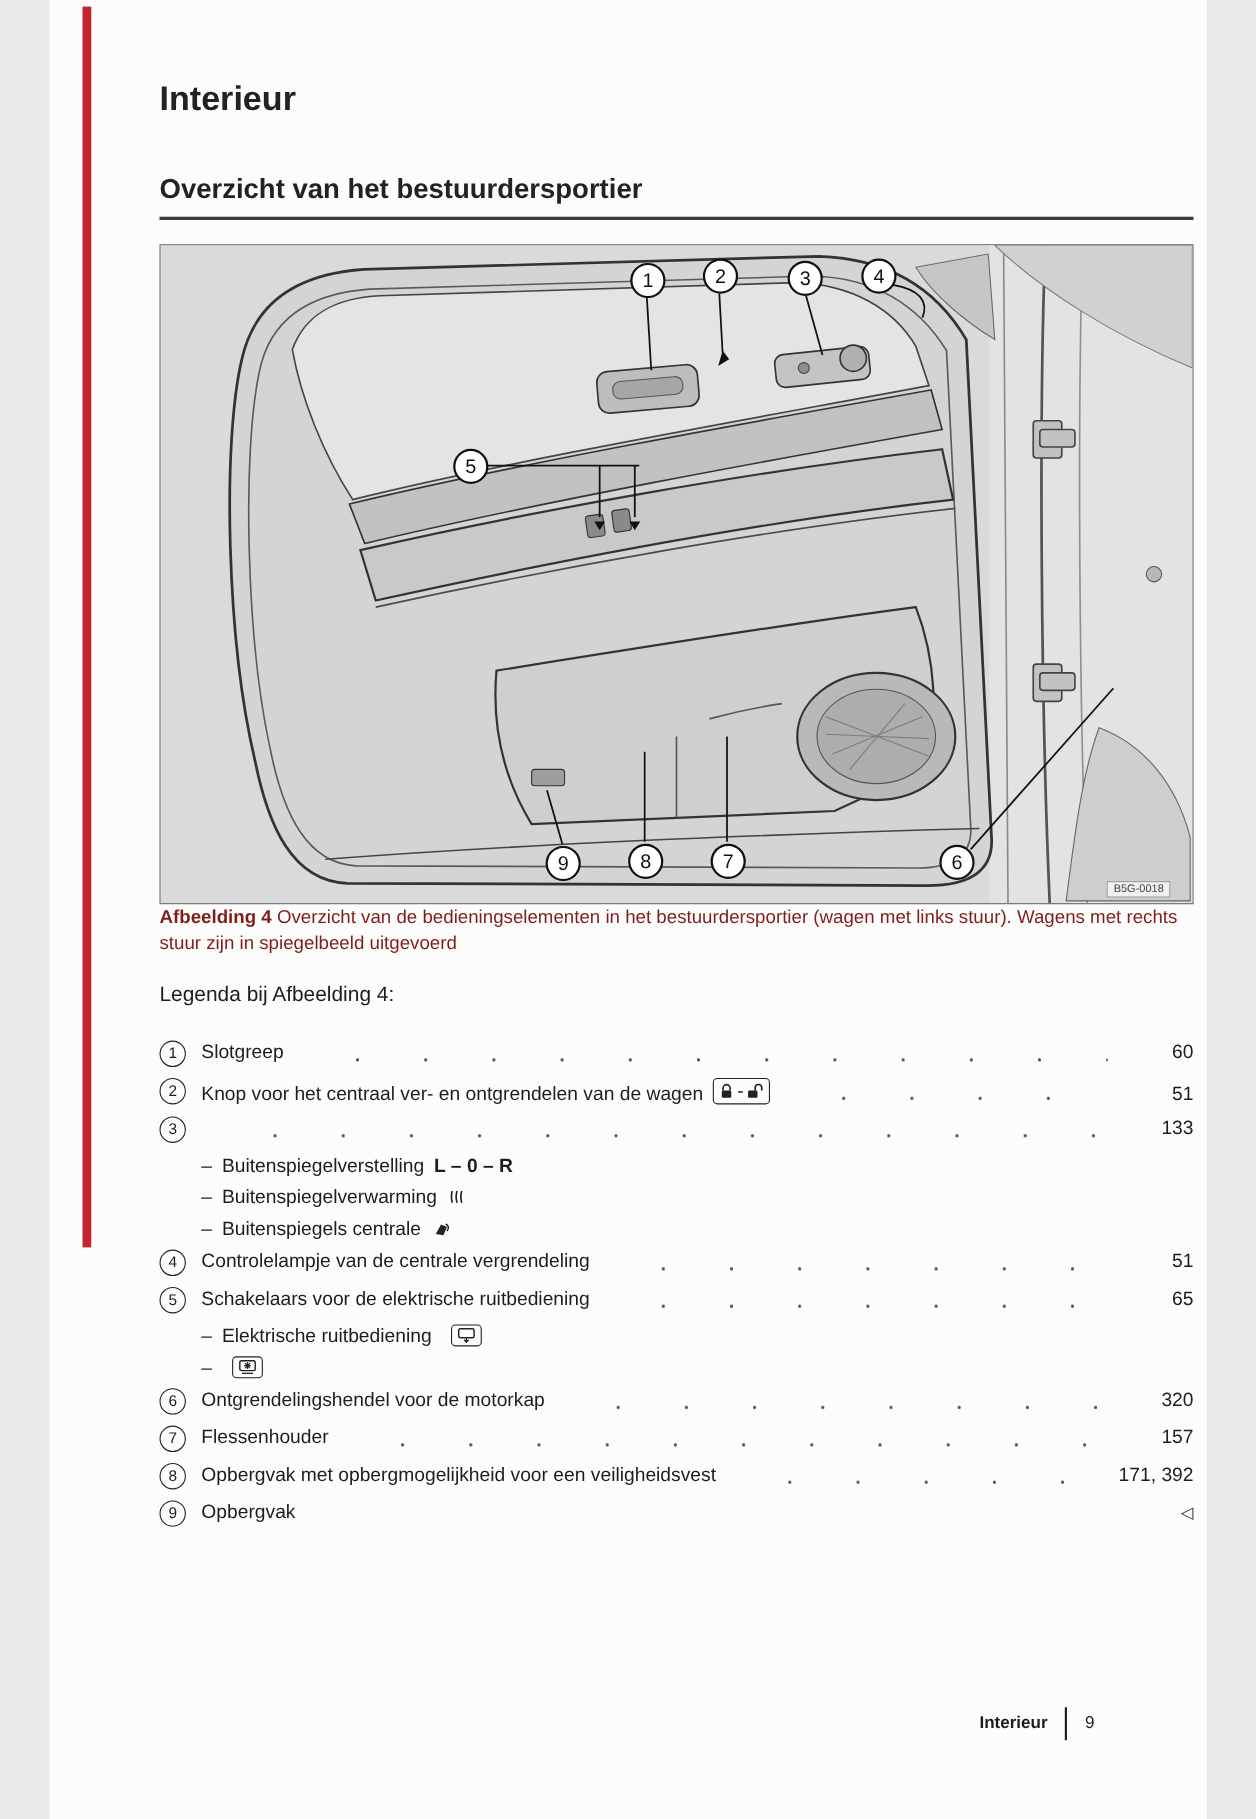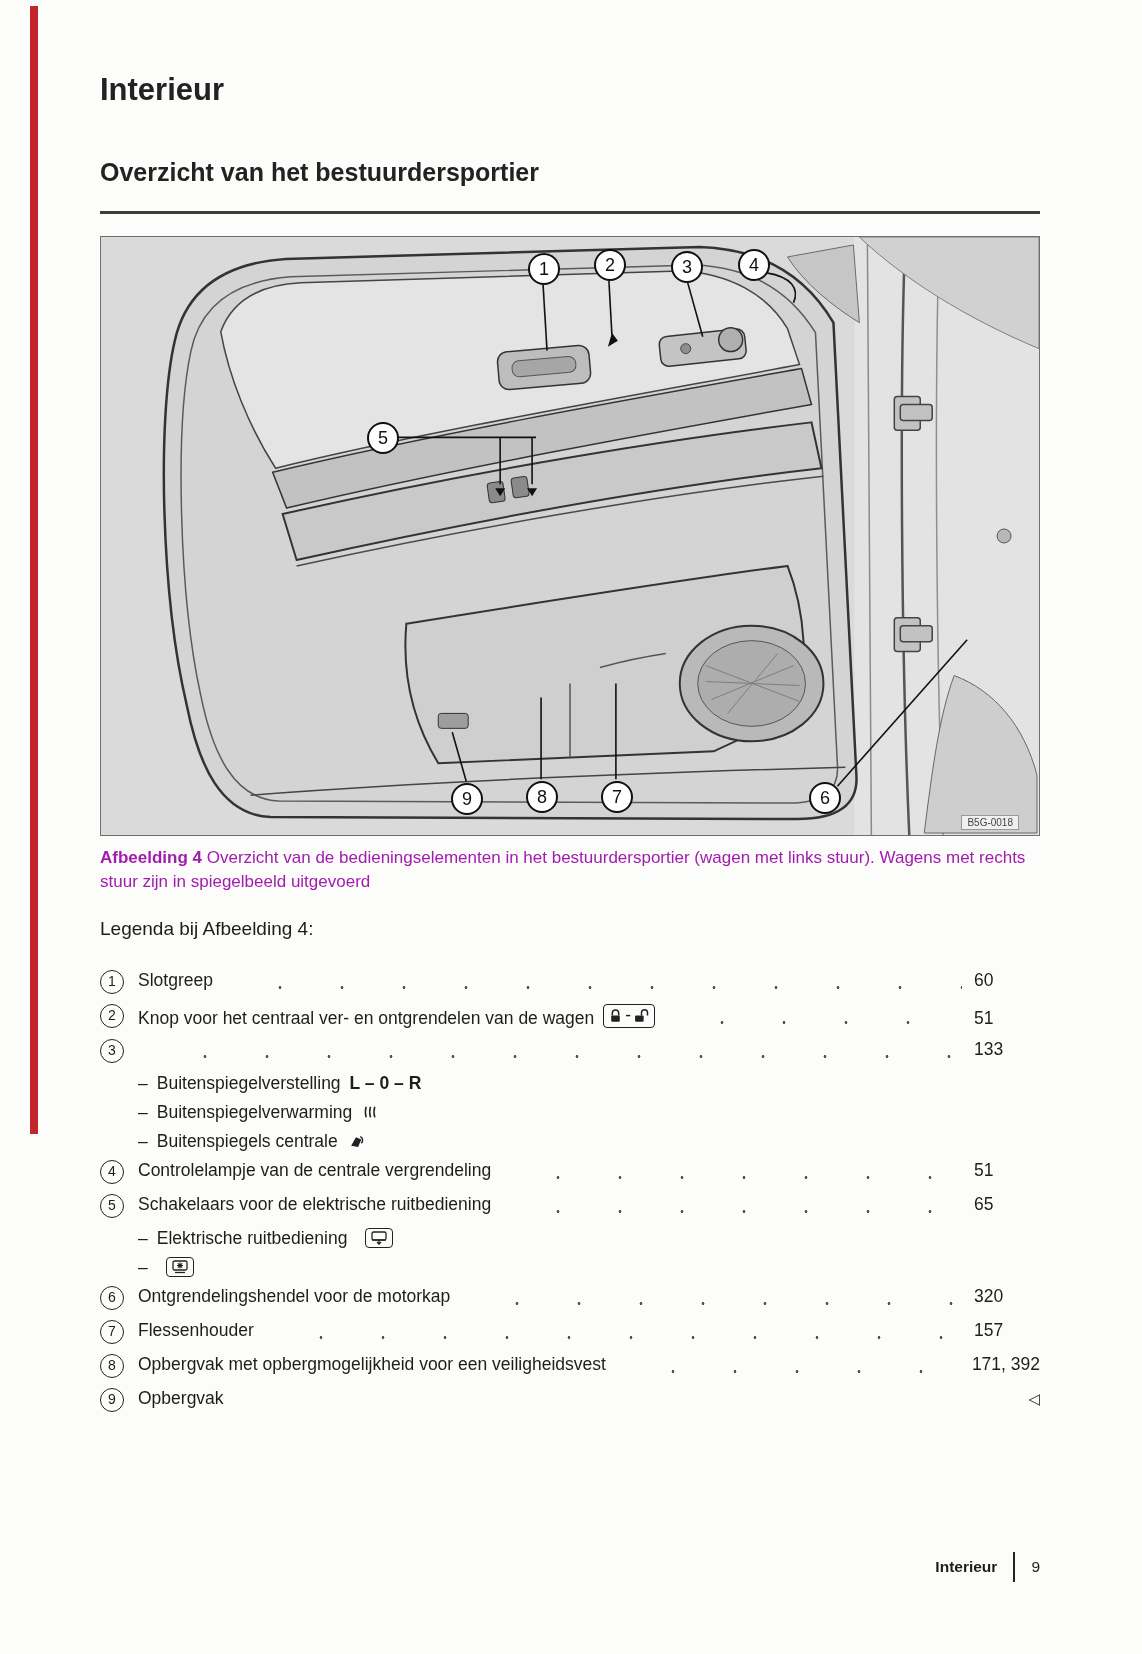--- a/index.html
+++ b/index.html
@@ -1,48 +1,48 @@
 <!DOCTYPE html>
 <html><head>
 <meta charset="utf-8">
 <style>
   * { box-sizing: border-box; margin: 0; padding: 0; }
   html,body { background: #e9e9e7; }
   body { font-family: "Liberation Sans", sans-serif; }
   .page {
-    position: relative; width: 1142px; height: 1654px;
+    position: relative; width: 1052px; height: 1654px;
     background: #fcfcfa; color: #1d1d1b; margin: 0 auto; overflow: hidden;
   }
   .red-bar { position: absolute; left: 30px; top: 6px; width: 8px; height: 1128px; background: #c2242b; }
   .content { position: absolute; left: 100px; top: 0; width: 940px; }
   h1.title { margin-top: 72px; font-size: 31px; font-weight: bold; color: #222; }
-  h2.section { margin-top: 50px; font-size: 25px; font-weight: bold; color: #222; padding-bottom: 24px; border-bottom: 3px solid #3c3c3c; }
+  h2.section { margin-top: 50px; font-size: 25px; font-weight: bold; color: #222; padding-bottom: 10px; border-bottom: 3px solid #3c3c3c; }
   .figure { margin-top: 22px; }
   .fig-canvas { position: relative; width: 940px; height: 600px; border: 1px solid #707070; background: #dadada; }
   .fig-canvas svg.door { position: absolute; inset: 0; width: 100%; height: 100%; }
   .callout {
     position: absolute; width: 32px; height: 32px; border: 2px solid #101010; border-radius: 50%;
     background: #fff; font-size: 18px; color: #111;
     display: flex; align-items: center; justify-content: center; z-index: 3;
   }
   .img-code { position: absolute; right: 20px; bottom: 5px; font-size: 10px; background: #f0f0f0; border: 1px solid #999; padding: 1px 5px; color: #444; z-index: 3; }
-  .caption { margin-top: 10px; font-size: 17px; line-height: 1.42; color: #a21caf; }
+  .caption { font-size: 17px; line-height: 1.42; color: #7f1d1d; }
   .legend-intro { margin-top: 24px; font-size: 19px; }
   .legend { margin-top: 30px; font-size: 17.5px; }
   .lrow { display: flex; align-items: baseline; margin-bottom: 10px; }
   .circ {
     flex: none; width: 24px; height: 24px; border: 1.7px solid #222; border-radius: 50%;
     font-size: 14px; line-height: 21px; text-align: center; margin-right: 14px; align-self: center;
   }
   .leader {
     flex: 1 1 auto; height: 3px; margin: 0 12px 5px 12px; align-self: flex-end;
     background-image: radial-gradient(circle, #555 1.3px, transparent 1.6px);
     background-size: 62px 3px; background-position: 24px 0; background-repeat: repeat-x;
   }
-  .pnum { flex: none; min-width: 66px; text-align: left; }
+  .pnum { flex: none; min-width: 66px; text-align: right; }
   .end-mark { flex: none; min-width: 66px; text-align: right; font-size: 15px; color: #222; }
   .lsub { display: flex; align-items: center; gap: 9px; margin: 8px 0 8px 38px; }
   .icon-box { display: inline-flex; align-items: center; gap: 3px; border: 1.6px solid #222; border-radius: 4px; padding: 2px 5px; margin-left: 9px; line-height: 1; }
   .icon-plain { display: inline-flex; align-items: center; margin-left: 2px; }
   .bold-token { font-weight: bold; text-align: right; }
   .footer { position: absolute; right: 102px; top: 1552px; display: flex; align-items: center; gap: 16px; font-size: 15.5px; color: #1d1d1b; }
   .footer .sec { font-weight: bold; }
   .footer .rule { width: 2px; height: 30px; background: #222; }
 </style>
 </head>

